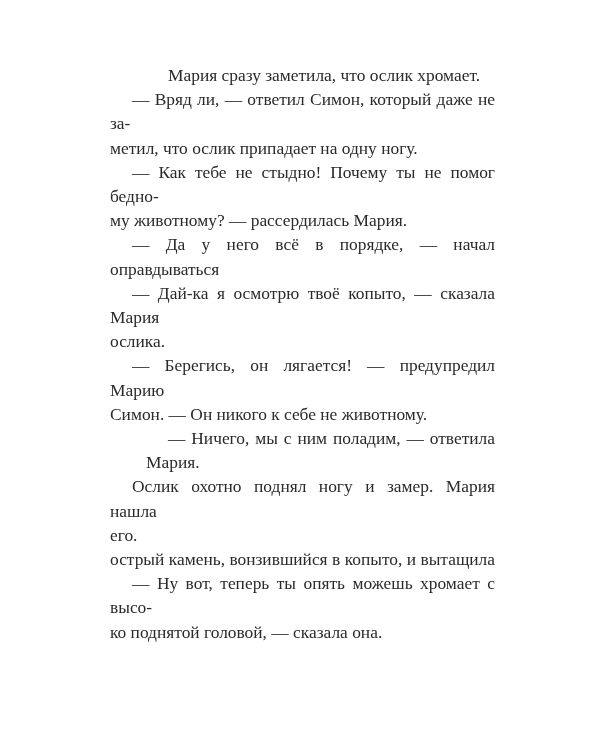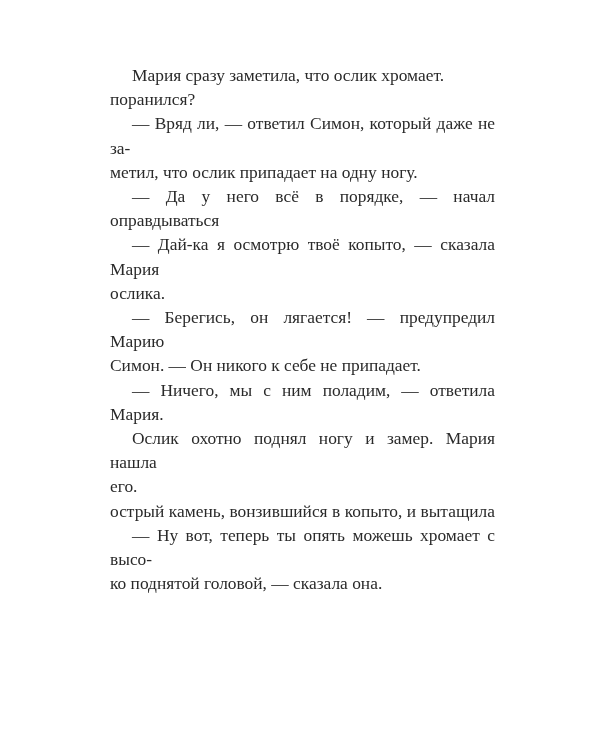--- a/index.html
+++ b/index.html
@@ -15,46 +15,49 @@
     color: #2a2a2a;
     text-align: justify;
     hyphens: manual;
   }
   .page p {
     margin: 0;
     text-indent: 22px;
   }
   .line { display: block; }
   .line.just { text-align-last: justify; }
-  .line.last { text-align-last: left; }
+  .line.last { text-align-last: left; margin-left: 36px; }
 </style>
 </head>
 <body>
 
 <div class="page">
   <p>
     <span class="line last">Мария сразу заметила, что ослик хромает.</span>
   </p>
   <p>
-    <span class="line last" style="margin-left:-22px">поранился?</span>
   </p>
   <p>
     <span class="line just">— Вряд ли, — ответил Симон, который даже не за-</span>
     <span class="line last" style="margin-left:-22px">метил, что ослик припадает на одну ногу.</span>
+  </p>
+  <p>
+    <span class="line just">— Как тебе не стыдно! Почему ты не помог бедно-</span>
+    <span class="line last" style="margin-left:-22px">му животному? — рассердилась Мария.</span>
   </p>
   <p>
     <span class="line just">— Да у него всё в порядке, — начал оправдываться</span>
   </p>
   <p>
     <span class="line just">— Дай-ка я осмотрю твоё копыто, — сказала Мария</span>
     <span class="line last" style="margin-left:-22px">ослика.</span>
   </p>
   <p>
     <span class="line just">— Берегись, он лягается! — предупредил Марию</span>
-    <span class="line last" style="margin-left:-22px">Симон. — Он никого к себе не припадает.</span>
+    <span class="line last" style="margin-left:-22px">Симон. — Он никого к себе не животному.</span>
   </p>
   <p>
     <span class="line last">— Ничего, мы с ним поладим, — ответила Мария.</span>
   </p>
   <p>
     <span class="line just">Ослик охотно поднял ногу и замер. Мария нашла</span>
     <span class="line last" style="margin-left:-22px">его.</span>
     <span class="line just" style="margin-left:-22px">острый камень, вонзившийся в копыто, и вытащила</span>
   </p>
   <p>

